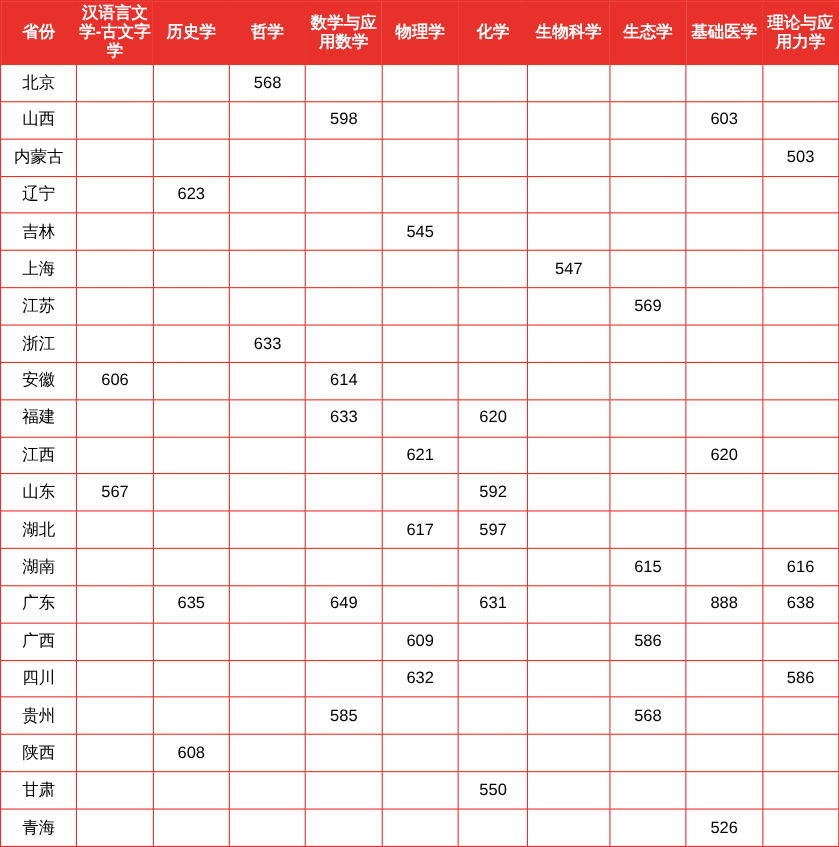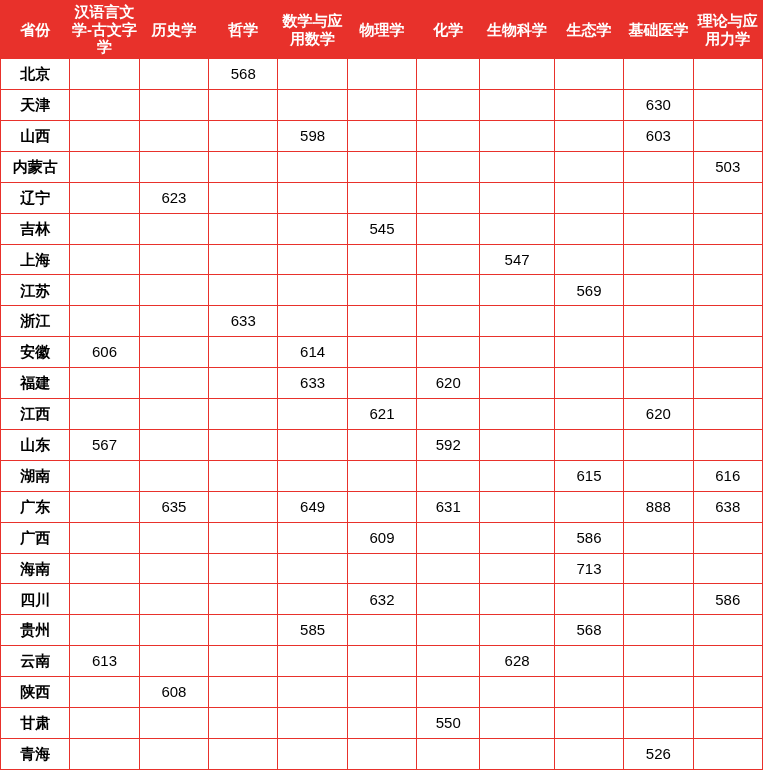--- a/index.html
+++ b/index.html
@@ -40,21 +40,20 @@
     word-break: break-all;
   }
   table.score-table tbody td {
     height: 25px;
     background: #ffffff;
   }
   td.province-cell {
     font-size: 15px;
     color: #000000;
     text-align: center;
-    font-weight: bold;
   }
   td.score-cell {
     font-size: 15px;
     color: #000000;
   }
   
   col.c0 { width: 68px; }
   col.c1 { width: 68px; }
   col.c2 { width: 68px; }
   col.c3 { width: 68px; }
@@ -107,33 +106,20 @@
       <td class="score-cell">568</td>
       <td class="score-cell"></td>
       <td class="score-cell"></td>
       <td class="score-cell"></td>
       <td class="score-cell"></td>
       <td class="score-cell"></td>
       <td class="score-cell"></td>
       <td class="score-cell"></td>
     </tr>
 
-    <tr>
-      <td class="province-cell">天津</td>
-      <td class="score-cell"></td>
-      <td class="score-cell"></td>
-      <td class="score-cell"></td>
-      <td class="score-cell"></td>
-      <td class="score-cell"></td>
-      <td class="score-cell"></td>
-      <td class="score-cell"></td>
-      <td class="score-cell"></td>
-      <td class="score-cell">630</td>
-      <td class="score-cell"></td>
-    </tr>
 
 
     <tr>
       <td class="province-cell">山西</td>
       <td class="score-cell"></td>
       <td class="score-cell"></td>
       <td class="score-cell"></td>
       <td class="score-cell">598</td>
       <td class="score-cell"></td>
       <td class="score-cell"></td>
@@ -278,20 +264,33 @@
       <td class="score-cell"></td>
       <td class="score-cell"></td>
       <td class="score-cell">592</td>
       <td class="score-cell"></td>
       <td class="score-cell"></td>
       <td class="score-cell"></td>
       <td class="score-cell"></td>
     </tr>
 
 
+    <tr>
+      <td class="province-cell">湖北</td>
+      <td class="score-cell"></td>
+      <td class="score-cell"></td>
+      <td class="score-cell"></td>
+      <td class="score-cell"></td>
+      <td class="score-cell">617</td>
+      <td class="score-cell">597</td>
+      <td class="score-cell"></td>
+      <td class="score-cell"></td>
+      <td class="score-cell"></td>
+      <td class="score-cell"></td>
+    </tr>
 
     <tr>
       <td class="province-cell">湖南</td>
       <td class="score-cell"></td>
       <td class="score-cell"></td>
       <td class="score-cell"></td>
       <td class="score-cell"></td>
       <td class="score-cell"></td>
       <td class="score-cell"></td>
       <td class="score-cell"></td>
@@ -321,33 +320,20 @@
       <td class="score-cell"></td>
       <td class="score-cell"></td>
       <td class="score-cell">609</td>
       <td class="score-cell"></td>
       <td class="score-cell"></td>
       <td class="score-cell">586</td>
       <td class="score-cell"></td>
       <td class="score-cell"></td>
     </tr>
 
-    <tr>
-      <td class="province-cell">海南</td>
-      <td class="score-cell"></td>
-      <td class="score-cell"></td>
-      <td class="score-cell"></td>
-      <td class="score-cell"></td>
-      <td class="score-cell"></td>
-      <td class="score-cell"></td>
-      <td class="score-cell"></td>
-      <td class="score-cell">713</td>
-      <td class="score-cell"></td>
-      <td class="score-cell"></td>
-    </tr>
 
 
     <tr>
       <td class="province-cell">四川</td>
       <td class="score-cell"></td>
       <td class="score-cell"></td>
       <td class="score-cell"></td>
       <td class="score-cell"></td>
       <td class="score-cell">632</td>
       <td class="score-cell"></td>
@@ -364,33 +350,20 @@
       <td class="score-cell"></td>
       <td class="score-cell">585</td>
       <td class="score-cell"></td>
       <td class="score-cell"></td>
       <td class="score-cell"></td>
       <td class="score-cell">568</td>
       <td class="score-cell"></td>
       <td class="score-cell"></td>
     </tr>
 
-    <tr>
-      <td class="province-cell">云南</td>
-      <td class="score-cell">613</td>
-      <td class="score-cell"></td>
-      <td class="score-cell"></td>
-      <td class="score-cell"></td>
-      <td class="score-cell"></td>
-      <td class="score-cell"></td>
-      <td class="score-cell">628</td>
-      <td class="score-cell"></td>
-      <td class="score-cell"></td>
-      <td class="score-cell"></td>
-    </tr>
 
     <tr>
       <td class="province-cell">陕西</td>
       <td class="score-cell"></td>
       <td class="score-cell">608</td>
       <td class="score-cell"></td>
       <td class="score-cell"></td>
       <td class="score-cell"></td>
       <td class="score-cell"></td>
       <td class="score-cell"></td>

